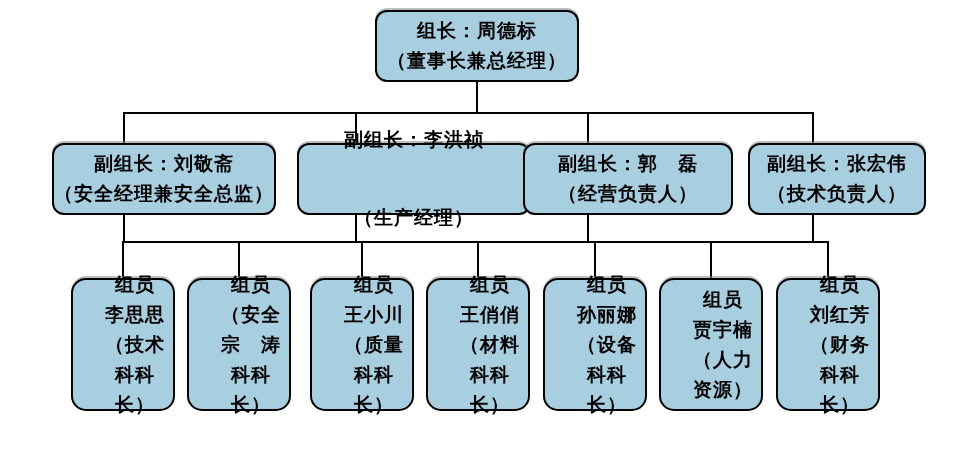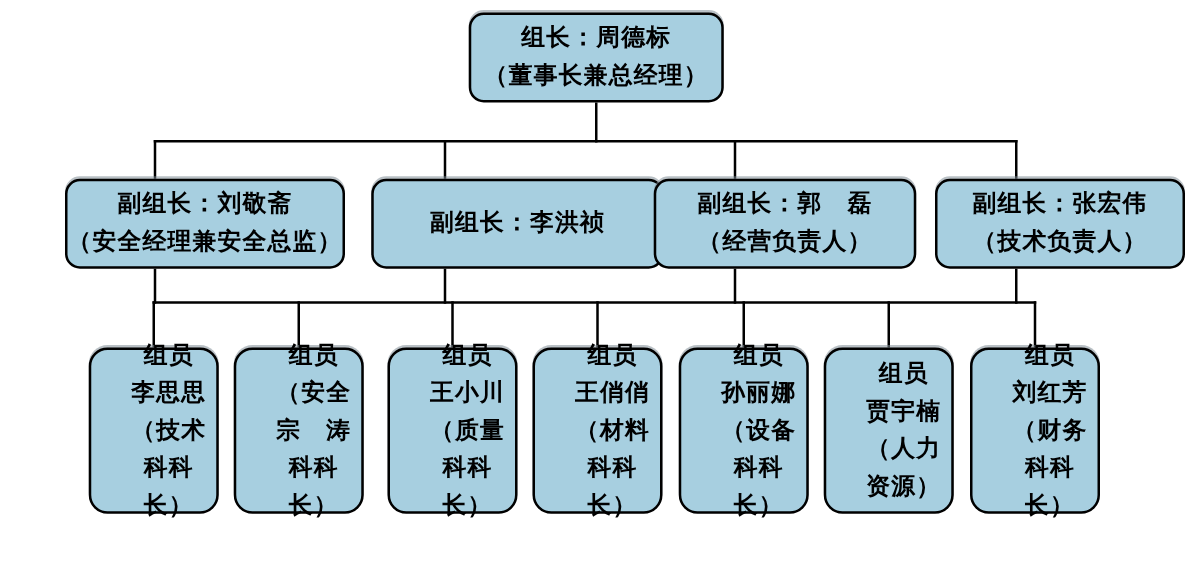--- a/index.html
+++ b/index.html
@@ -101,26 +101,27 @@
     <div>组长：周德标</div>
     <div>（董事长兼总经理）</div>
   </div>
 
   <div class="node lvl12" style="left:12px; width:224px;">
     <div>副组长：刘敬斋</div>
     <div>（安全经理兼安全总监）</div>
   </div>
   <div class="node lvl12" style="left:257px; width:234px;gap:48px;">
     <div>副组长：李洪祯</div>
+    <div>（生产经理）</div>
   </div>
   <div class="node lvl12" style="left:483px; width:210px;">
     <div>副组长：郭　磊</div>
     <div>（经营负责人）</div>
   </div>
-  <div class="node lvl12" style="left:708px; width:200px;text-align:right;">
+  <div class="node lvl12" style="left:708px; width:178px;text-align:right;">
     <div>副组长：张宏伟</div>
     <div>（技术负责人）</div>
   </div>
 
   <div class="node lvl3" style="left:71px;">
     <div>组员</div>
     <div>李思思</div>
     <div>（技术</div>
     <div>科科长）</div>
   </div>

